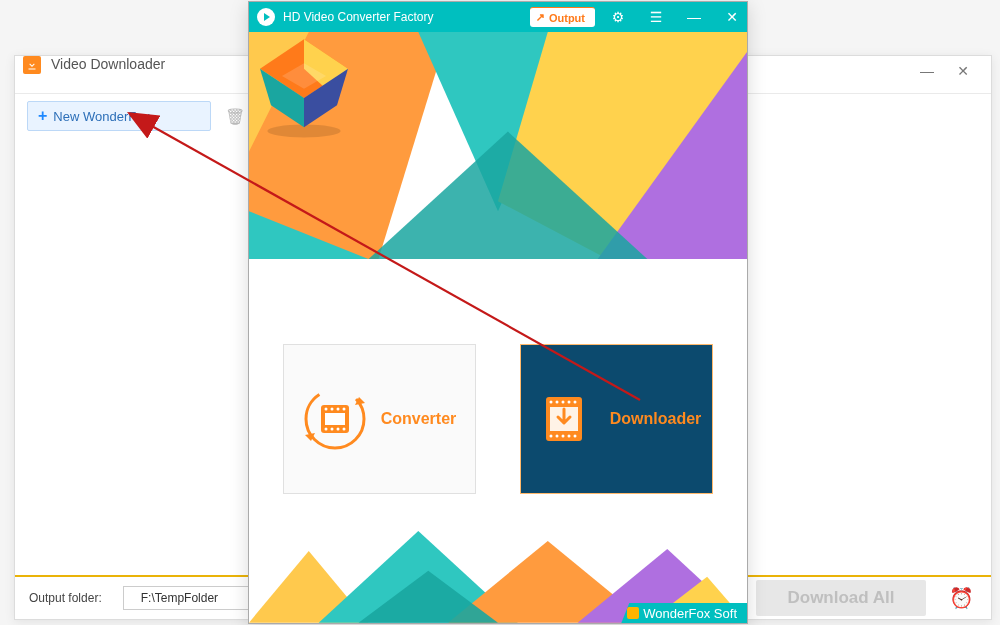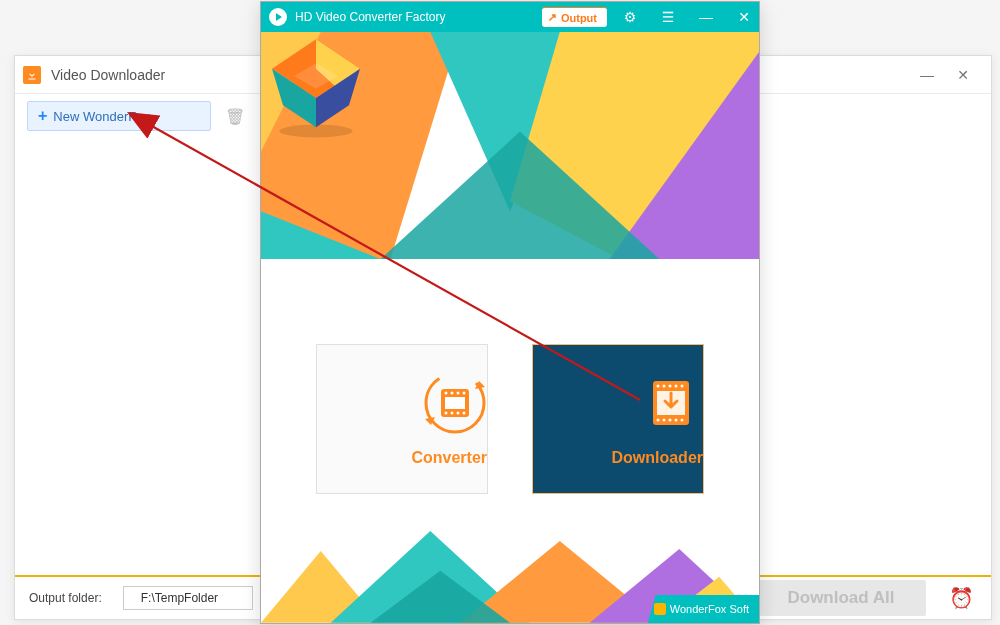--- a/index.html
+++ b/index.html
@@ -9,21 +9,21 @@
   .vd-window {
     position: absolute;
     left: 14px; top: 55px;
     width: 978px; height: 565px;
     background: #ffffff;
     border: 1px solid #dcdcdc;
     box-shadow: 0 2px 10px rgba(0,0,0,.08);
     display: flex; flex-direction: column;
   }
   .vd-titlebar {
-    height: 38px; display: flex; align-items: center;
+    height: 38px; display: flex; 
     padding: 0 10px 0 8px;
     border-bottom: 1px solid #eaeaea;
   }
   .vd-logo {
     width: 18px; height: 18px; background:#ff8a1f;
     display:flex;align-items:center;justify-content:center;
     border-radius:2px;margin-right:10px;
   }
   .vd-logo svg{width:12px;height:12px;fill:#fff}
   .vd-title { font-size: 14px; color:#555; flex:1 }
@@ -54,21 +54,21 @@
     min-width:170px;height:36px;background:#e7e7e7;color:#bfbfbf;
     display:flex;align-items:center;justify-content:center;font-size:17px;font-weight:600;border-radius:2px;
   }
   .vd-alarm{
     width:30px;height:30px;display:flex;align-items:center;justify-content:center;
     color:#2aa7ff;font-size:20px;
   }
 
   
   .main-window{
-    position:absolute;left:260px;top:1px;width:500px;height:623px;
+    position:absolute;left:248px;top:1px;width:500px;height:623px;
     background:#fff;border:1px solid #aaa;box-shadow:0 4px 18px rgba(0,0,0,.15);
     display:flex;flex-direction:column;overflow:hidden;
   }
   .main-titlebar{
     height:30px;background:#00bfbf;display:flex;align-items:center;
     padding-left:8px;color:#fff;font-size:12px;gap:8px;
   }
   .app-logo{width:18px;height:18px;background:#fff;border-radius:50%;
     display:flex;align-items:center;justify-content:center}
   .app-logo::after{content:"";width:0;height:0;border-left:6px solid #00bfbf;
@@ -87,32 +87,32 @@
     height:228px;position:relative;overflow:hidden;
   }
   .hero svg{position:absolute;inset:0}
 
   
   .hero-logo{position:absolute;left:188px;top:60px;width:110px;height:110px}
 
   
   .cards{flex:1;display:flex;align-items:center;justify-content:center;gap:44px;padding-top:46px;position:relative}
   .card{
-    width:172px;height:150px;border:1px solid #e0e0e0;background:#fafafa;
-    display:flex;flex-direction:column;align-items:flex-end;justify-content:center;gap:14px;
+    width:193px;height:150px;border:1px solid #e0e0e0;background:#fafafa;
+    display:flex;flex-direction:row;align-items:center;justify-content:center;gap:14px;
     font-size:16px;font-weight:600;color:#ff8a1f;cursor:pointer;
   }
   .card.selected{background:#0c4a6e;border:1px solid #ffb86b}
   .card-icon{width:64px;height:64px}
 
   
   .footer-art{height:92px;position:relative;overflow:hidden}
   .wonderfox{
-    position:absolute;right:0;bottom:0;height:28px;padding:0 10px 0 6px;
-    background:#00bfbf;color:#fff;font-size:11px;display:flex;align-items:center;gap:4px;
+    position:absolute;right:0;bottom:0;height:20px;padding:0 10px 0 6px;
+    background:#00bfbf;color:#fff;font-size:13px;display:flex;align-items:center;gap:4px;
     clip-path: polygon(8px 0,100% 0,100% 100%,0 100%);
   }
   .wonderfox .fox{width:12px;height:12px;background:#ffb400;border-radius:2px}
 
   
   .arrow-overlay{position:absolute;inset:0;pointer-events:none}
 </style>
 </head>
 <body>
 

